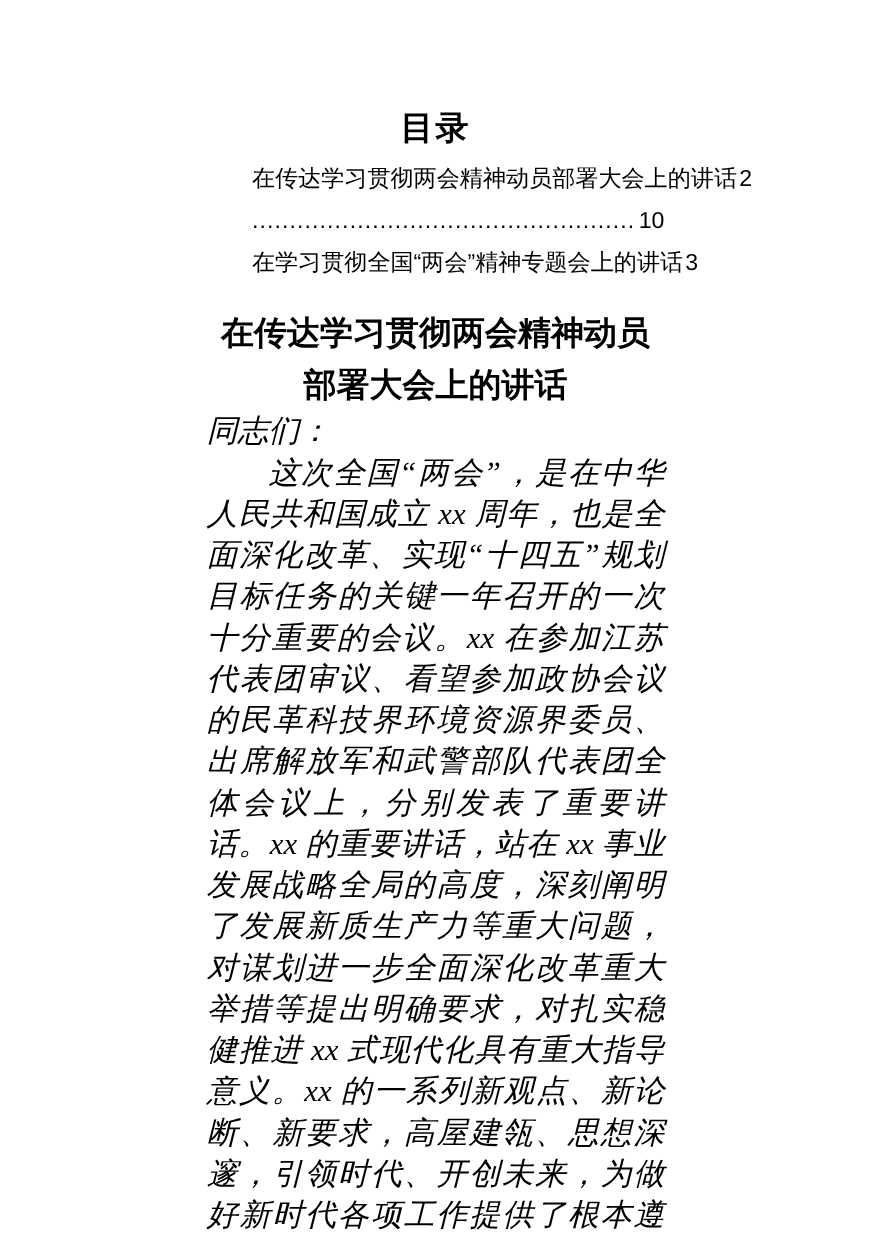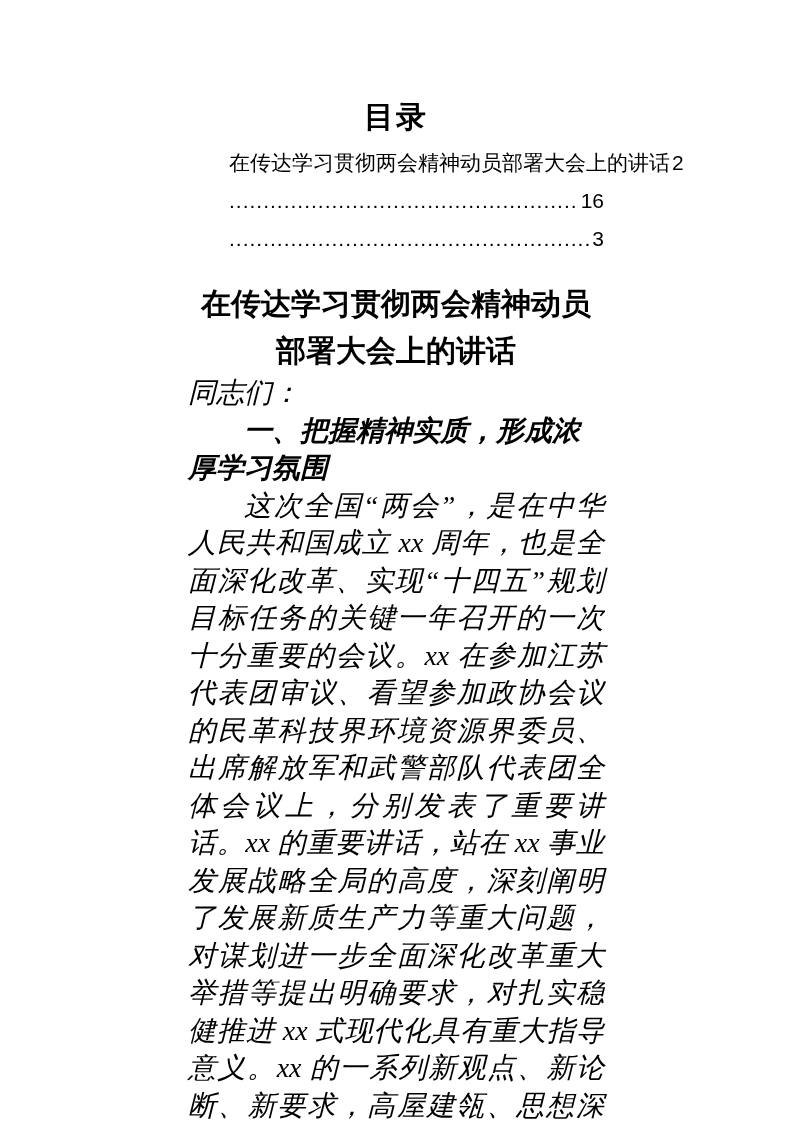--- a/index.html
+++ b/index.html
@@ -98,36 +98,36 @@
   <div class="toc">
 
     <div class="toc-item">
       <span class="toc-label">在传达学习贯彻两会精神动员部署大会上的讲话</span>
       <span class="toc-dots">..........................................................................................</span>
       <span class="toc-page">2</span>
     </div>
 
     <div class="toc-item">
       <span class="toc-dots">..........................................................................................</span>
-      <span class="toc-page">16</span>
+      <span class="toc-page">10</span>
     </div>
 
     <div class="toc-item">
+      <span class="toc-label">在学习贯彻全国“两会”精神专题会上的讲话</span>
       <span class="toc-dots">..........................................................................................</span>
       <span class="toc-page">3</span>
     </div>
 
   </div>
 
   <h2 class="article-title">在传达学习贯彻两会精神动员部署大会上的讲话</h2>
 
   <div class="article">
 
     <p class="salutation">同志们：</p>
 
 
-    <p class="section-heading">一、把握精神实质，形成浓厚学习氛围</p>
 
     <p class="body-para">这次全国“两会”，是在中华人民共和国成立 xx 周年，也是全面深化改革、实现“十四五”规划目标任务的关键一年召开的一次十分重要的会议。xx 在参加江苏代表团审议、看望参加政协会议的民革科技界环境资源界委员、出席解放军和武警部队代表团全体会议上，分别发表了重要讲话。xx 的重要讲话，站在 xx 事业发展战略全局的高度，深刻阐明了发展新质生产力等重大问题，对谋划进一步全面深化改革重大举措等提出明确要求，对扎实稳健推进 xx 式现代化具有重大指导意义。xx 的一系列新观点、新论断、新要求，高屋建瓴、思想深邃，引领时代、开创未来，为做好新时代各项工作提供了根本遵循，我们一定要认真学习、深刻领会、全面落实。</p>
 
   </div>
 
 </div>
 
 </body></html>

